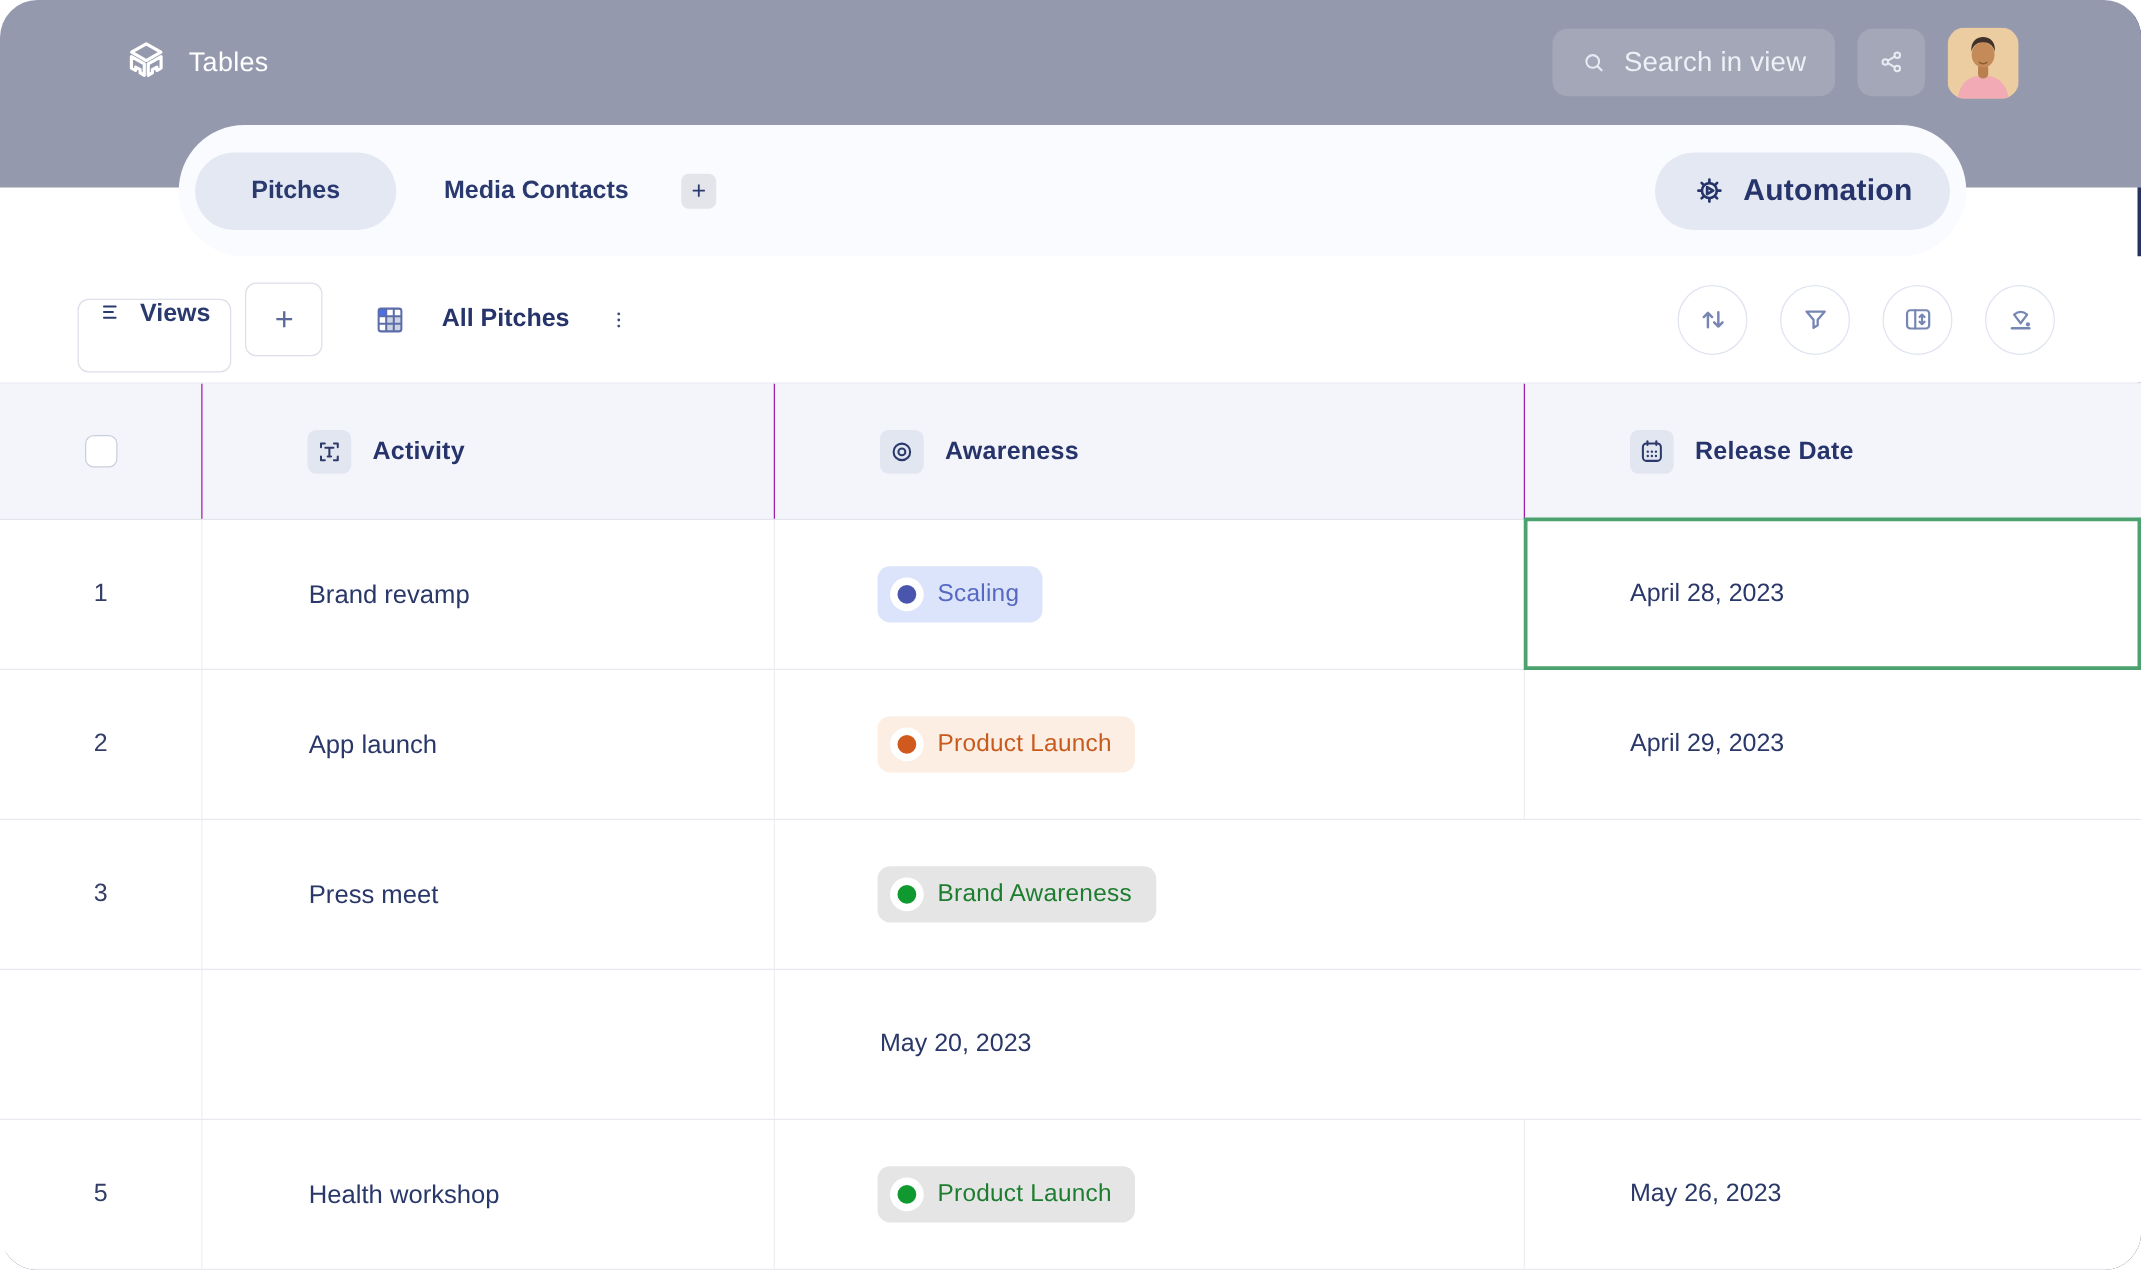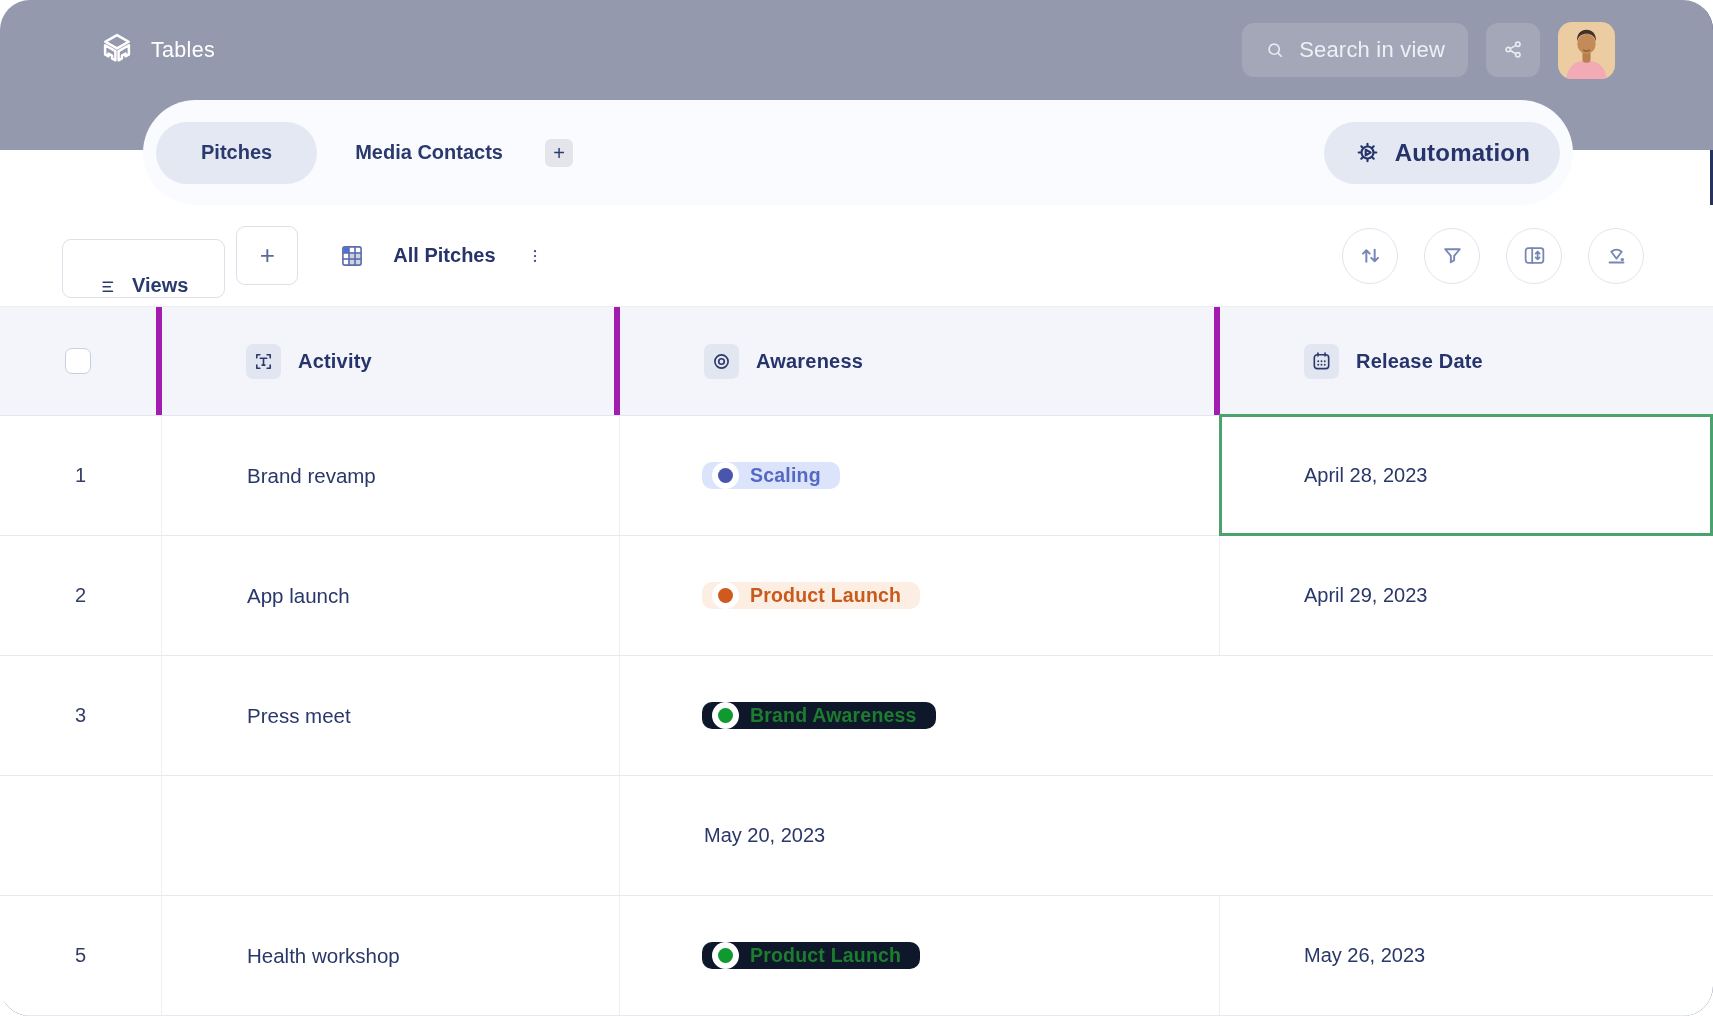--- a/index.html
+++ b/index.html
@@ -58,21 +58,21 @@
   }
   .automation-btn {
     margin-left:auto; height:62px; padding:0 30px; border:none; cursor:pointer;
     border-radius:31px; background:#e4e8f3; display:flex; align-items:center; gap:14px;
     color:#26346b; font-size:24px; font-weight:600; font-family:inherit; letter-spacing:.2px;
   }
 
   
   .toolbar { height:101px; display:flex; align-items:center; padding:0 69px 0 62px; background:#fff; }
   .views-btn {
-    height:59px; padding:0 36px; display:flex; align-items:flex-end; gap:13px;
+    height:59px; padding:0 16px; display:flex; align-items:flex-start; gap:13px;
     background:#fff; border:1.5px solid #dde0e9; border-radius:9px; cursor:pointer;
     color:#2b3a6e; font-size:20px; font-weight:600; font-family:inherit;margin-top:26px;
   }
   .add-view-btn {
     width:62px; height:59px; margin-left:11px;
     background:#fff; border:1.5px solid #dde0e9; border-radius:9px; cursor:pointer;
     color:#5b6a9a; font-size:26px; font-weight:400; display:grid; place-items:center; font-family:inherit;
   }
   .view-group { margin-left:41px; display:flex; align-items:center; gap:28px; }
   .view-name { font-size:20px; font-weight:700; color:#26346b; }
@@ -82,21 +82,21 @@
     width:56px; height:56px; border-radius:50%; background:#fff;
     border:1.5px solid #dfe4f0; cursor:pointer; display:grid; place-items:center;
   }
 
   
   .thead {
     display:grid; grid-template-columns:162px 458px 600px 1fr;
     height:110px; background:#f4f5fa;
     border-top:1px solid #eceef4; border-bottom:1px solid #e4e6ee;
   }
-  .th { display:flex; align-items:center; border-right:6px solid #a21caf; }
+  .th { display:flex; align-items:center; border-right:1px solid #a21caf; }
   .th:last-child { border-right:none; }
   .th-check { justify-content:center; }
   .checkbox {
     width:26px; height:26px; border-radius:7px;
     border:1.5px solid #c9cfdd; background:#fff; cursor:pointer;
   }
   .th-label { gap:17px; padding-left:84px; font-size:20px; font-weight:700; color:#26346b; letter-spacing:.2px; }
   .field-icon-badge {
     width:35px; height:35px; border-radius:7px; background:#e2e6f1;
     display:grid; place-items:center; flex:none;
@@ -114,33 +114,33 @@
   .td-date { padding-left:84px; font-size:20px; color:#293769; }
 
   .td-date.selected::after {
     content:""; position:absolute; inset:-2px 0 -1px -1px;
     border:3px solid #4ba26f; pointer-events:none;
   }
 
   
   .badge {
     display:inline-flex; align-items:center; gap:11px;
-    height:27px; padding:0 19px 0 10px; border-radius:10px;
-    font-size:19.5px; font-weight:700; letter-spacing:.2px; cursor:default;
+    height:45px; padding:0 19px 0 10px; border-radius:10px;
+    font-size:19.5px; font-weight:400; letter-spacing:.2px; cursor:default;
   }
   .badge .dot-ring {
     width:27px; height:27px; border-radius:50%; background:#fff;
     display:grid; place-items:center; flex:none;
   }
   .badge .dot { width:15px; height:15px; border-radius:50%; }
   .badge-blue   { background:#dbe4fb; color:#5668c1; }
   .badge-blue .dot   { background:#4a56ad; }
   .badge-orange { background:#fceee3; color:#c85a1e; }
   .badge-orange .dot { background:#d05a1e; }
-  .badge-green  { background:#0f172a; color:#1d7d2f; }
+  .badge-green  { background:#e5e5e5; color:#1d7d2f; }
   .badge-green .dot  { background:#0f992e; }
   .badge-purple { background:#eee9fc; color:#6527cd; }
   .badge-purple .dot { background:#6431b5; }
 </style>
 </head>
 <body>
 
 <div class="window">
 
   <header class="topbar">

